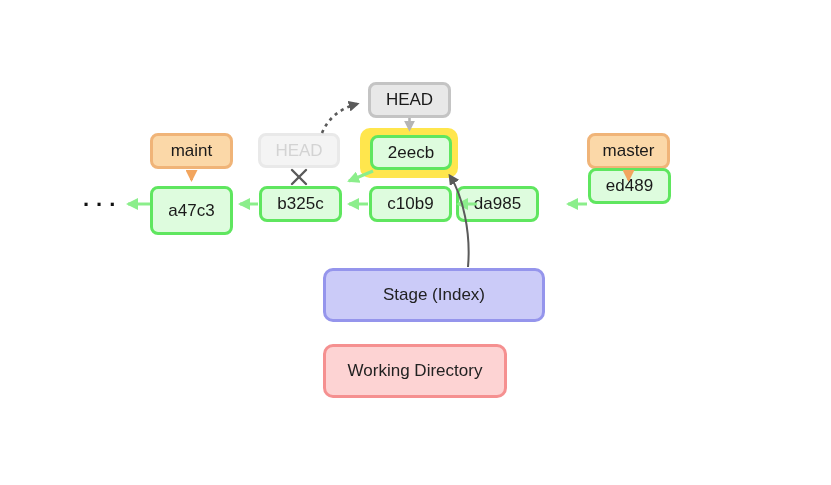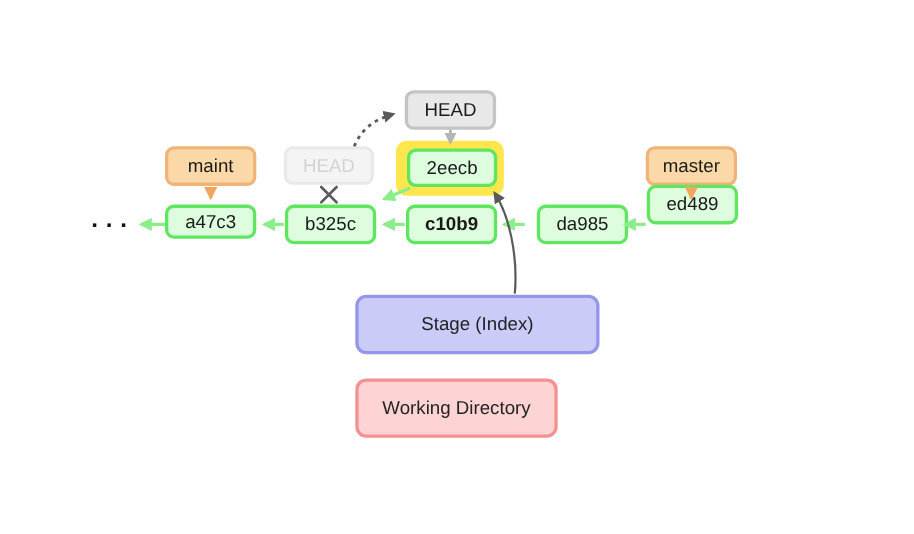--- a/index.html
+++ b/index.html
@@ -47,24 +47,24 @@
 
     <div class="box head" style="left:368px; top:82px; width:83px; height:36px;">HEAD</div>
 
     <div class="box head-faded" style="left:258px; top:133px; width:82px; height:35px;">HEAD</div>
 
     <div class="box commit" style="left:370px; top:135px; width:82px; height:35px;">2eecb</div>
 
     <div class="box branch" style="left:150px; top:133px; width:83px; height:36px;">maint</div>
     <div class="box branch" style="left:587px; top:133px; width:83px; height:36px;">master</div>
 
-    <div class="box commit" style="left:150px; top:186px; width:83px; height:31px;">a47c3</div>
+    <div class="box commit" style="left:150px; top:186px; width:83px; height:49px;">a47c3</div>
     <div class="box commit" style="left:259px; top:186px; width:83px; height:36px;">b325c</div>
-    <div class="box commit" style="left:369px; top:186px; width:83px; height:36px;font-weight:bold;">c10b9</div>
-    <div class="box commit" style="left:488px; top:186px; width:83px; height:36px;">da985</div>
+    <div class="box commit" style="left:369px; top:186px; width:83px; height:36px;">c10b9</div>
+    <div class="box commit" style="left:456px; top:186px; width:83px; height:36px;">da985</div>
     <div class="box commit" style="left:588px; top:168px; width:83px; height:36px;">ed489</div>
 
     <div class="ellipsis">...</div>
 
     <div class="box area area-stage" style="left:323px; top:268px; width:222px; height:54px;">Stage (Index)</div>
     <div class="box area area-wd" style="left:323px; top:344px; width:184px; height:54px;">Working Directory</div>
   </div>
 
   <svg class="arrows" width="831" height="485" viewBox="0 0 831 485">
     <defs>

